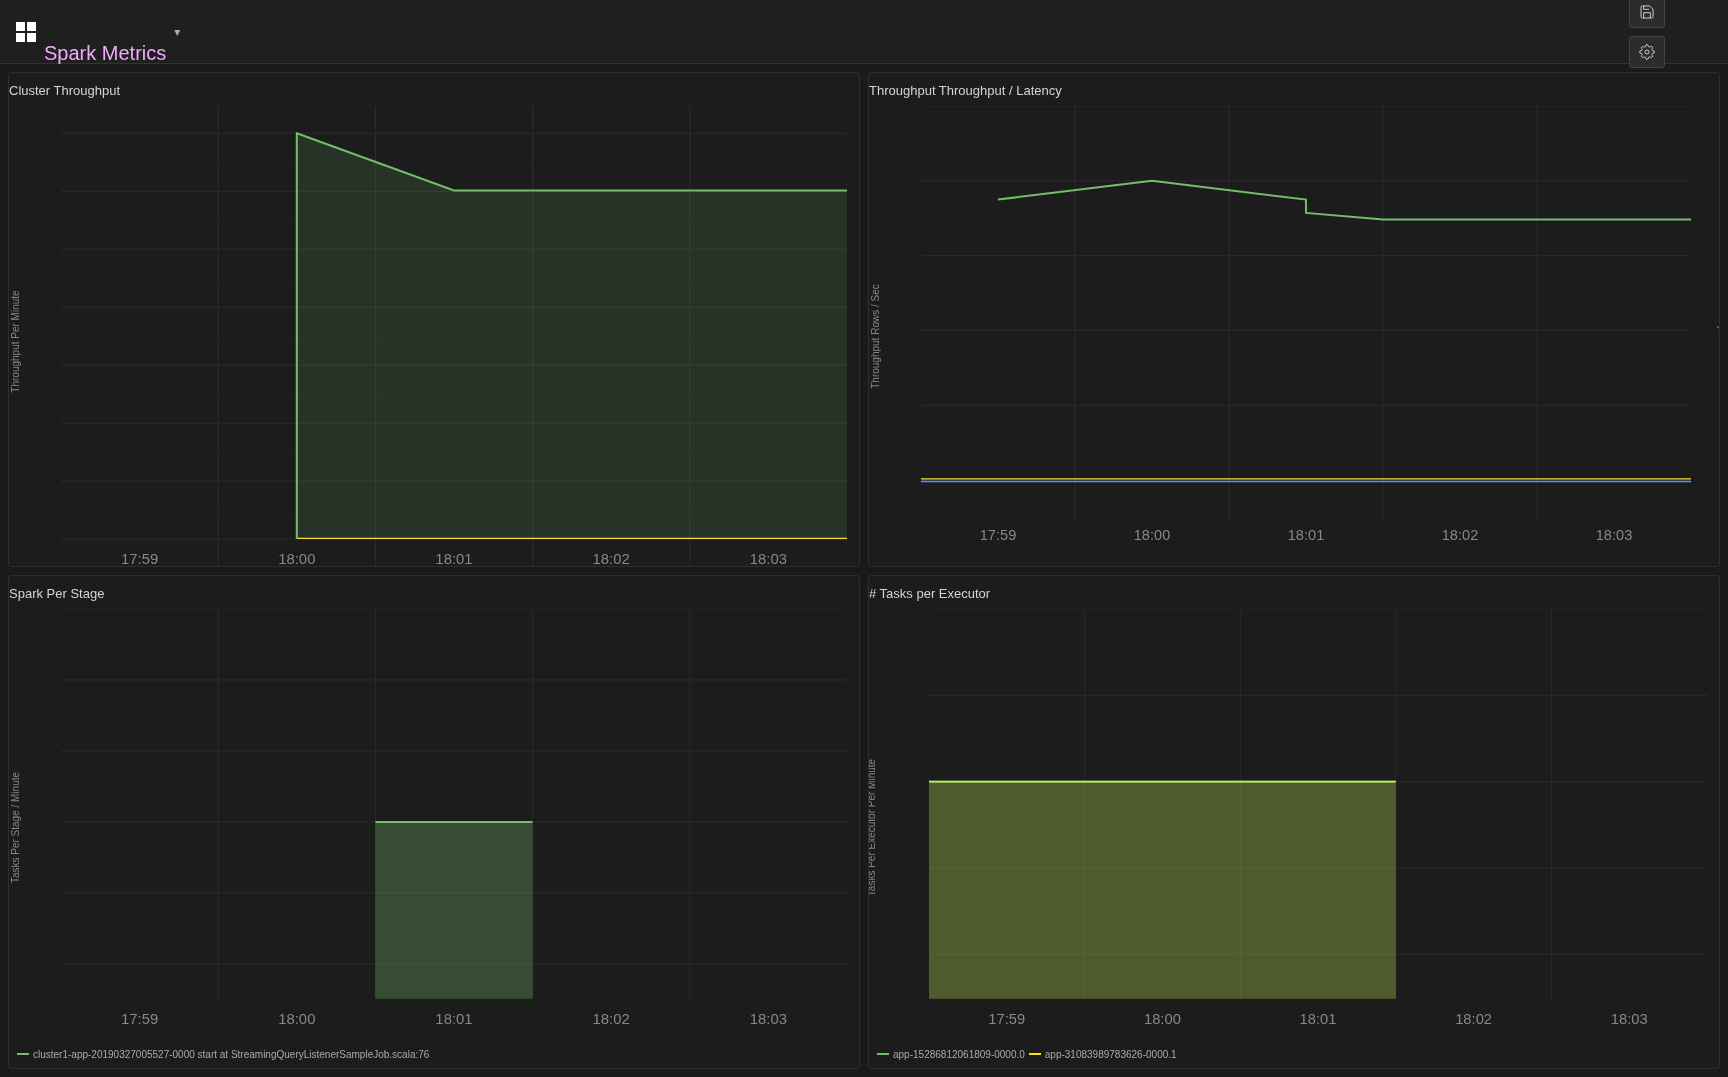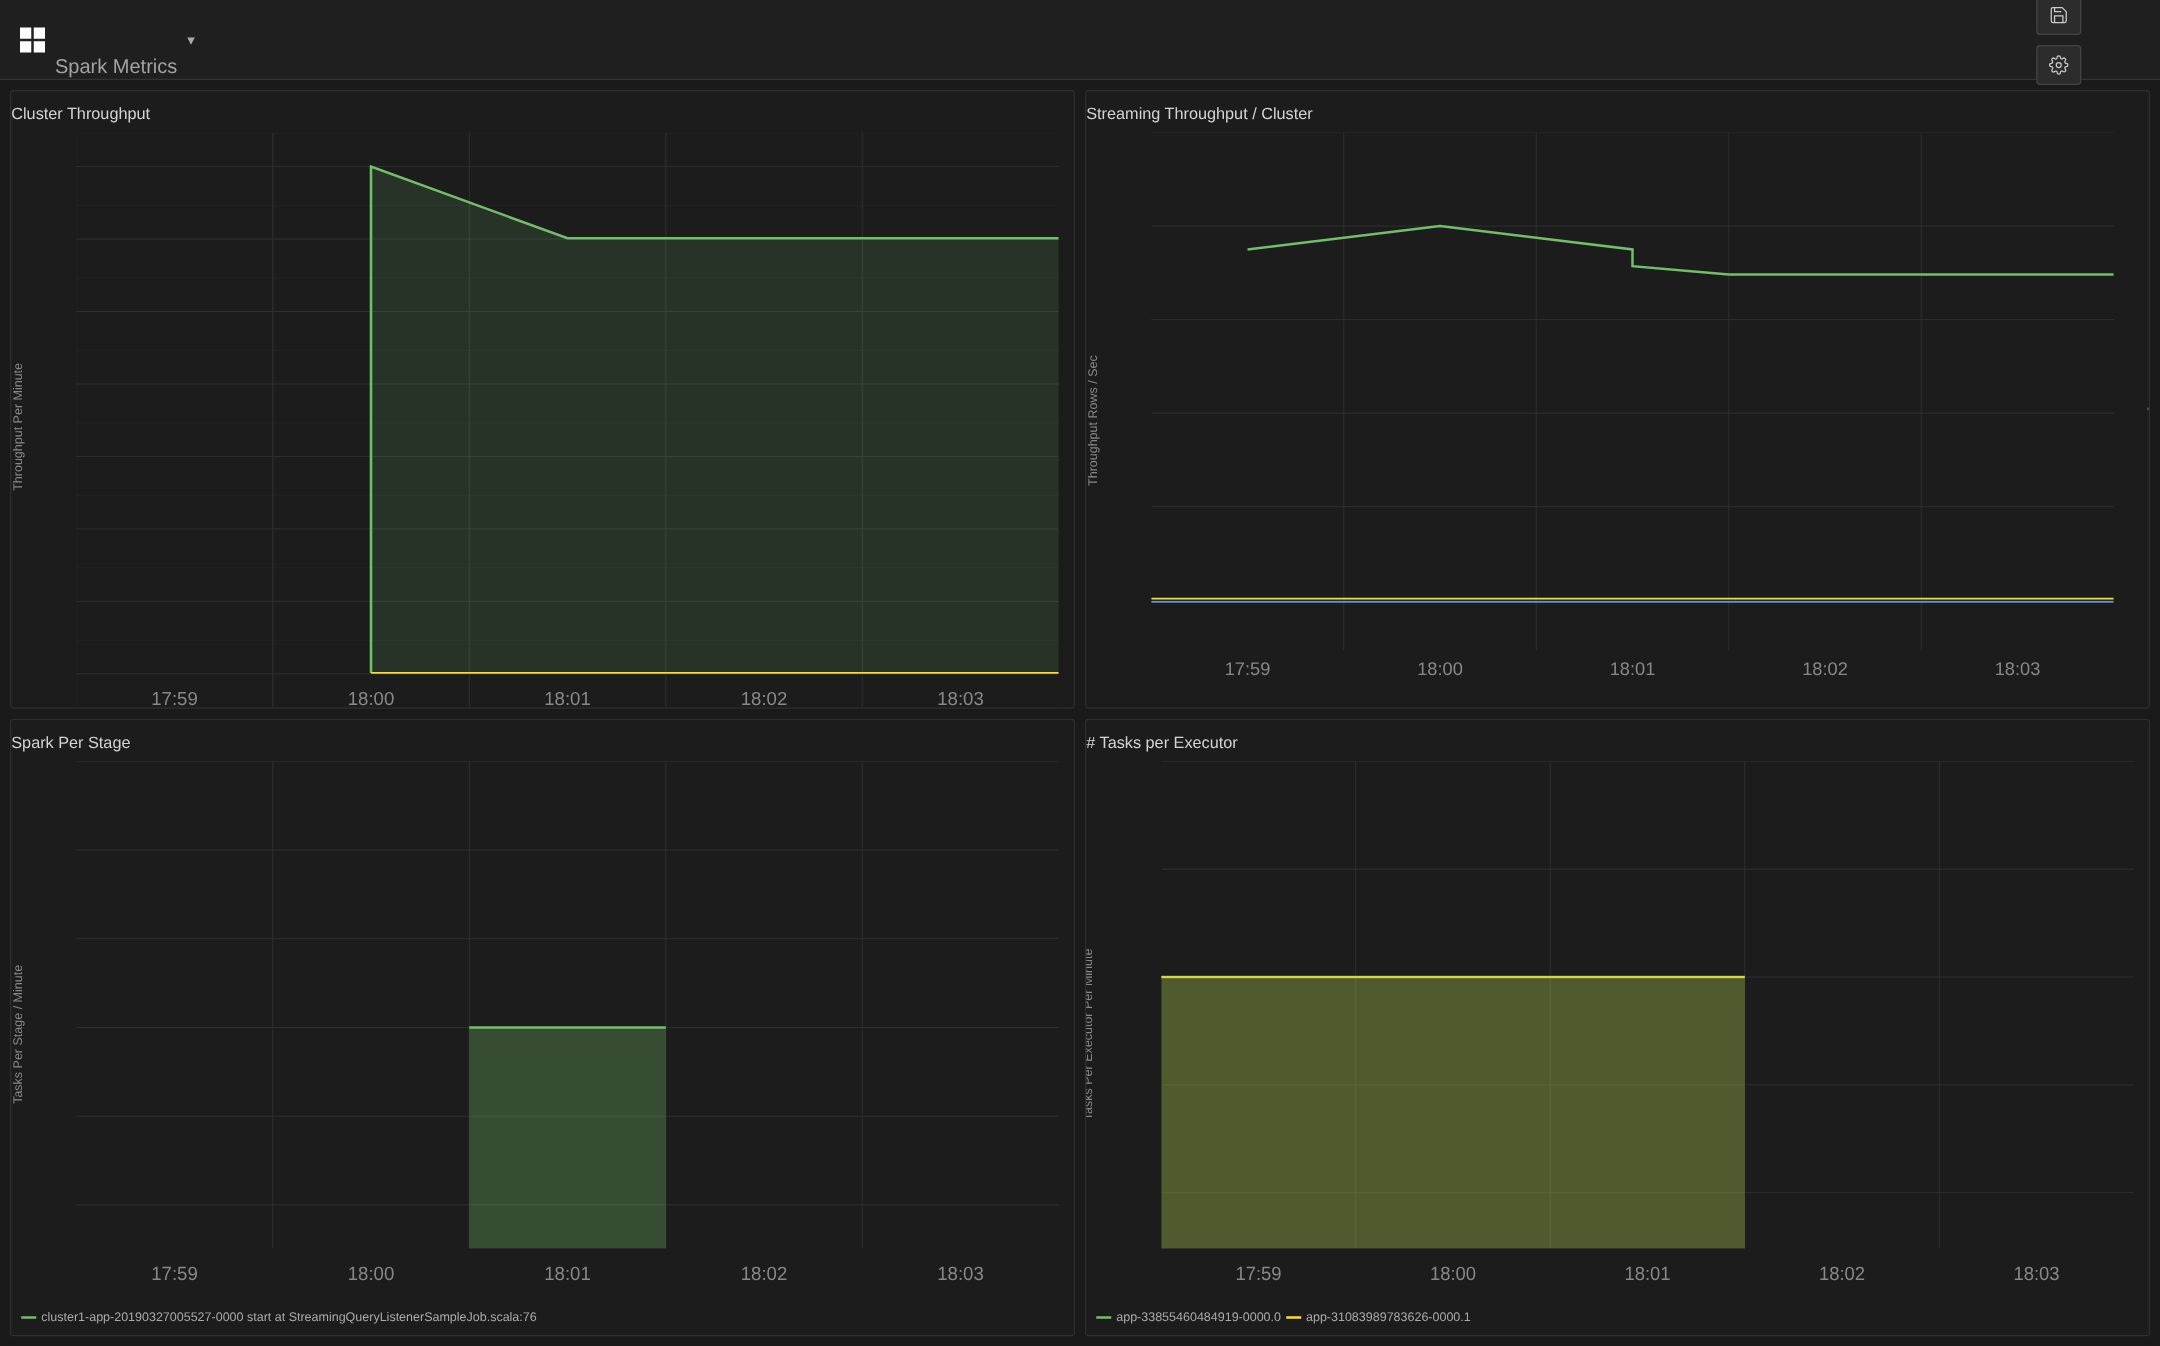--- a/index.html
+++ b/index.html
@@ -31,22 +31,22 @@
       grid-template-columns: 1fr 1fr;
       gap: 2px;
       width: 20px;
       height: 20px;
     }
     .app-grid-icon span {
       background: #fff;
       display: block;
     }
     .app-title {
-      color: #a3a3a3;
-      font-size: 16px;
+      color: #f0abfc;
+      font-size: 20px;
       font-weight: 300;
       margin-top: 44px;
     }
     .dropdown-arrow {
       color: #aaa;
       font-size: 12px;
     }
     .topbar-right {
       display: flex;
       align-items: center;
@@ -273,21 +273,21 @@
 
         <polygon points="174,317 174,20 290,62 580,62 580,317" fill="#73bf69" fill-opacity="0.15"></polygon>
 
         <line x1="174" y1="317" x2="580" y2="317" stroke="#fade2a" stroke-width="1"></line>
       </svg>
     </div>
 
   </div>
 
   <div class="panel">
-    <div class="panel-title">Streaming Throughput / Cluster</div>
+    <div class="panel-title">Throughput Throughput / Latency</div>
     <div class="chart-area" style="padding-left:52px; padding-right:28px;">
       <div style="position:absolute; left:6px; top:50%; font-size:10px; color:#888; white-space:nowrap; transform:rotate(-90deg) translateX(-50%); transform-origin:left center; width:max-content;">Throughput Rows / Sec</div>
       <div style="position:absolute; right:-4px; top:50%; font-size:10px; color:#888; white-space:nowrap; transform:rotate(90deg) translateX(50%); transform-origin:right center; width:max-content;">Latency Per Batch</div>
       <svg class="chart" viewBox="0 0 580 340" preserveAspectRatio="none">
 
         <line x1="0" y1="0" x2="580" y2="0" stroke="#333" stroke-width="0.5"></line>
         <line x1="0" y1="56" x2="580" y2="56" stroke="#333" stroke-width="0.5"></line>
         <line x1="0" y1="112" x2="580" y2="112" stroke="#333" stroke-width="0.5"></line>
         <line x1="0" y1="168" x2="580" y2="168" stroke="#333" stroke-width="0.5"></line>
         <line x1="0" y1="224" x2="580" y2="224" stroke="#333" stroke-width="0.5"></line>
@@ -412,21 +412,21 @@
 
         <line x1="0" y1="124" x2="348" y2="124" stroke="#73bf69" stroke-width="1.5"></line>
 
         <rect x="0" y="124" width="348" height="156" fill="#fade2a" fill-opacity="0.15"></rect>
         <line x1="0" y1="124" x2="348" y2="124" stroke="#fade2a" stroke-width="1"></line>
       </svg>
     </div>
     <div class="chart-legend">
       <div class="legend-item">
         <span class="legend-dot" style="background:#73bf69;"></span>
-        <span>app-33855460484919-0000.0</span>
+        <span>app-15286812061809-0000.0</span>
       </div>
       <div class="legend-item">
         <span class="legend-dot" style="background:#fade2a;"></span>
         <span>app-31083989783626-0000.1</span>
       </div>
     </div>
   </div>
 
 </div>
 

